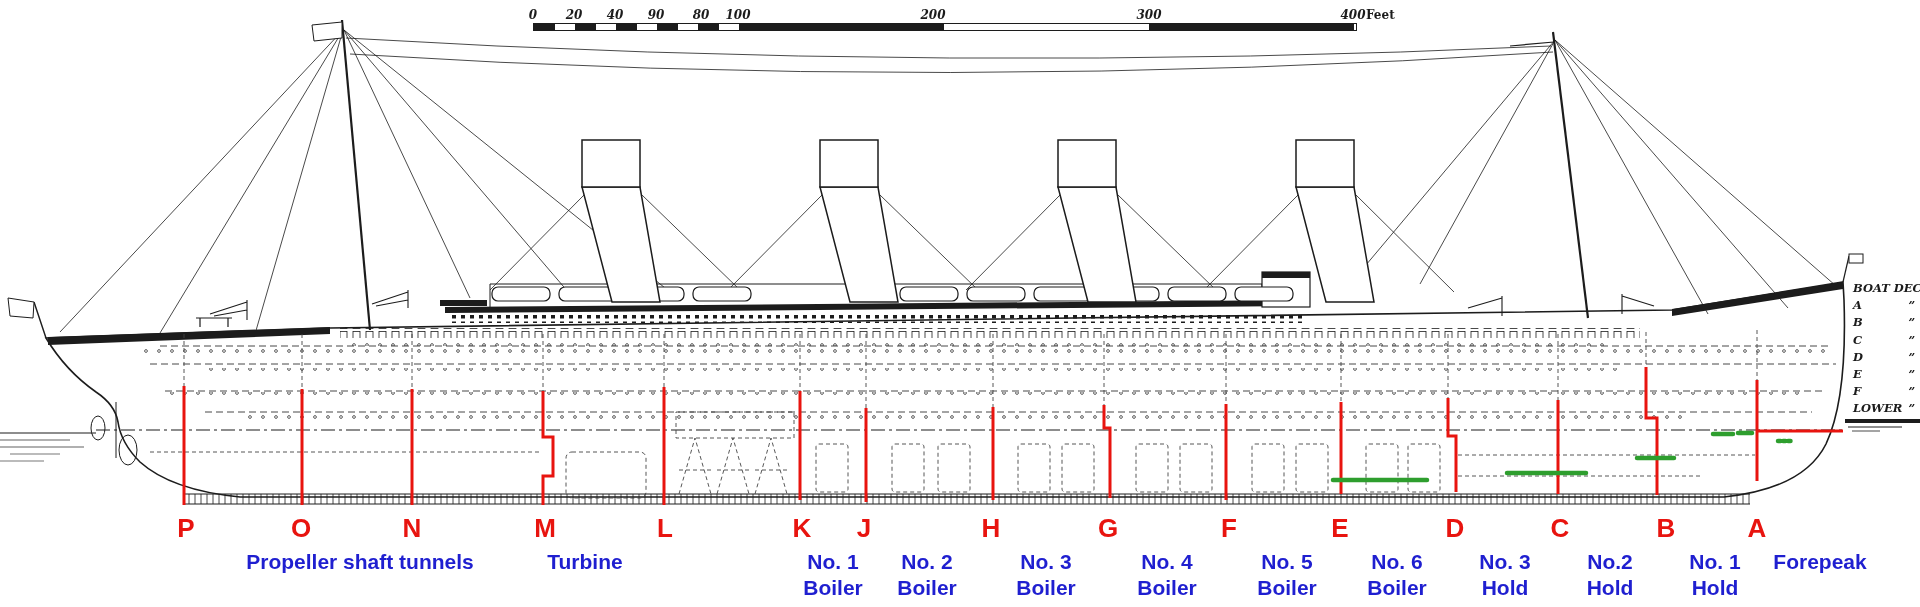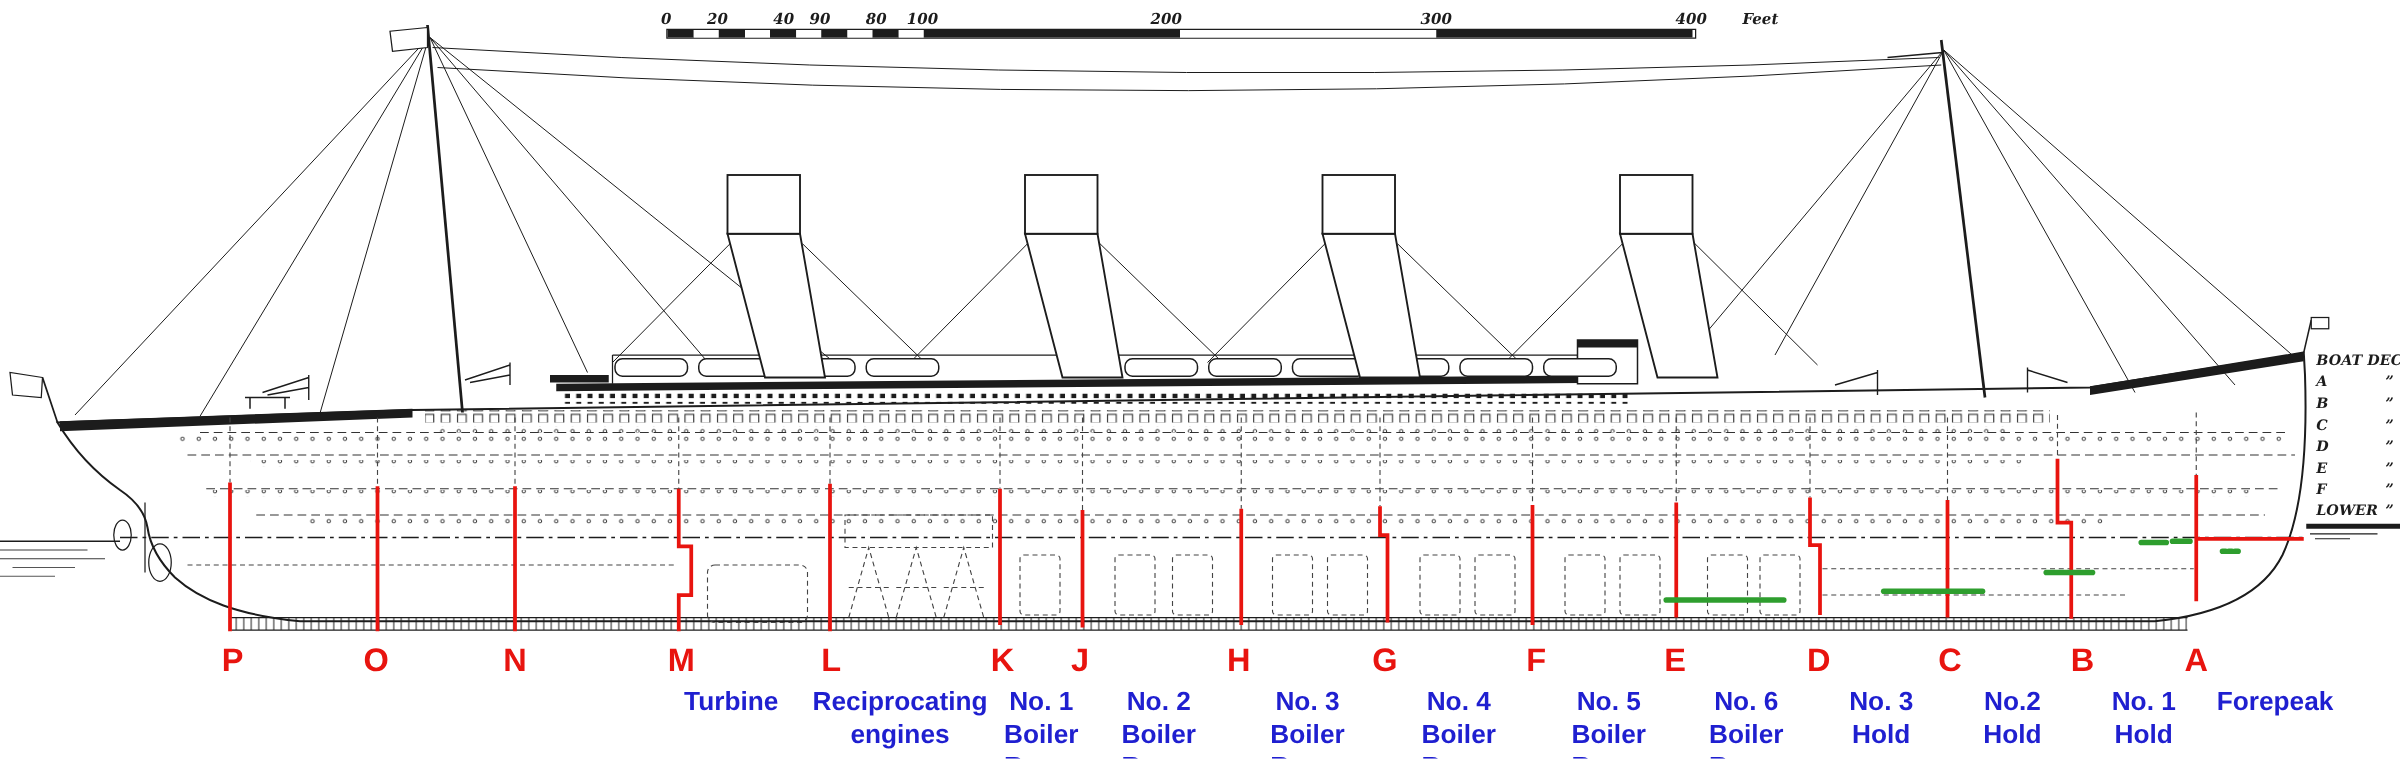--- a/index.html
+++ b/index.html
@@ -12,21 +12,21 @@
   
   .sbar{position:absolute;left:533px;top:10px;width:840px;height:26px;}
   .sbar .bar{position:absolute;top:13px;left:0;width:822px;height:6px;border:1px solid var(--ink);display:flex;}
   .sbar .seg{height:100%;}
   .sbar .seg.d{background:var(--ink);}
   .sbar .seg.o{background:var(--paper);}
   .sbar .tick{position:absolute;top:-2px;transform:translateX(-50%);
         font-family:"DejaVu Serif",serif;font-style:italic;font-weight:bold;
         font-size:12px;color:var(--ink);white-space:nowrap;}
   .sbar .unit{position:absolute;top:-2px;left:833px;font-family:"DejaVu Serif",serif;
-        font-style:italic;font-weight:bold;font-size:12px;color:var(--ink);margin-left:28px;}
+        font-weight:bold;font-size:12px;color:var(--ink);}
   
   .dl{position:absolute;left:1853px;width:62px;display:flex;justify-content:space-between;
       font-family:"DejaVu Serif",serif;font-style:italic;font-weight:bold;
       font-size:11.5px;color:var(--ink);line-height:13px;white-space:nowrap;}
   
   .bletter{position:absolute;top:514px;transform:translateX(-50%);color:var(--red);
       font-weight:bold;font-size:26px;line-height:28px;}
   
   .clabel{position:absolute;top:549px;transform:translateX(-50%);color:var(--blue);
       font-weight:bold;font-size:21px;line-height:26px;text-align:center;white-space:pre-line;}
@@ -250,21 +250,21 @@
       <div class="seg d" style="width:20.5px"></div>
         <div class="seg o" style="width:20.5px"></div>
       <div class="seg d" style="width:20.5px"></div>
         <div class="seg o" style="width:20.5px"></div>
       <div class="seg d" style="width:205px"></div>
         <div class="seg o" style="width:205px"></div>
       <div class="seg d" style="width:205px"></div>
     </div>
     <span class="tick" style="left:0px">0</span>
     <span class="tick" style="left:41px">20</span>
-    <span class="tick" style="left:94px">40</span>
+    <span class="tick" style="left:82px">40</span>
     <span class="tick" style="left:123px">90</span>
     <span class="tick" style="left:168px">80</span>
     <span class="tick" style="left:205px">100</span>
     <span class="tick" style="left:400px">200</span>
     <span class="tick" style="left:616px">300</span>
     <span class="tick" style="left:820px">400</span>
     <span class="unit">Feet</span>
   </div>
 
   <div class="dl" style="top:282px">
@@ -308,23 +308,22 @@
   <div class="bletter" style="left:864px">J</div>
   <div class="bletter" style="left:991px">H</div>
   <div class="bletter" style="left:1108px">G</div>
   <div class="bletter" style="left:1229px">F</div>
   <div class="bletter" style="left:1340px">E</div>
   <div class="bletter" style="left:1455px">D</div>
   <div class="bletter" style="left:1560px">C</div>
   <div class="bletter" style="left:1666px">B</div>
   <div class="bletter" style="left:1757px">A</div>
 
+  <div class="clabel" style="left:360px">Propeller shaft tunnels</div>
   <div class="clabel" style="left:585px">Turbine</div>
-  <div class="clabel" style="left:720px">Reciprocating
-engines</div>
   <div class="clabel" style="left:833px">No. 1
 Boiler
 Room</div>
   <div class="clabel" style="left:927px">No. 2
 Boiler
 Room</div>
   <div class="clabel" style="left:1046px">No. 3
 Boiler
 Room</div>
   <div class="clabel" style="left:1167px">No. 4

